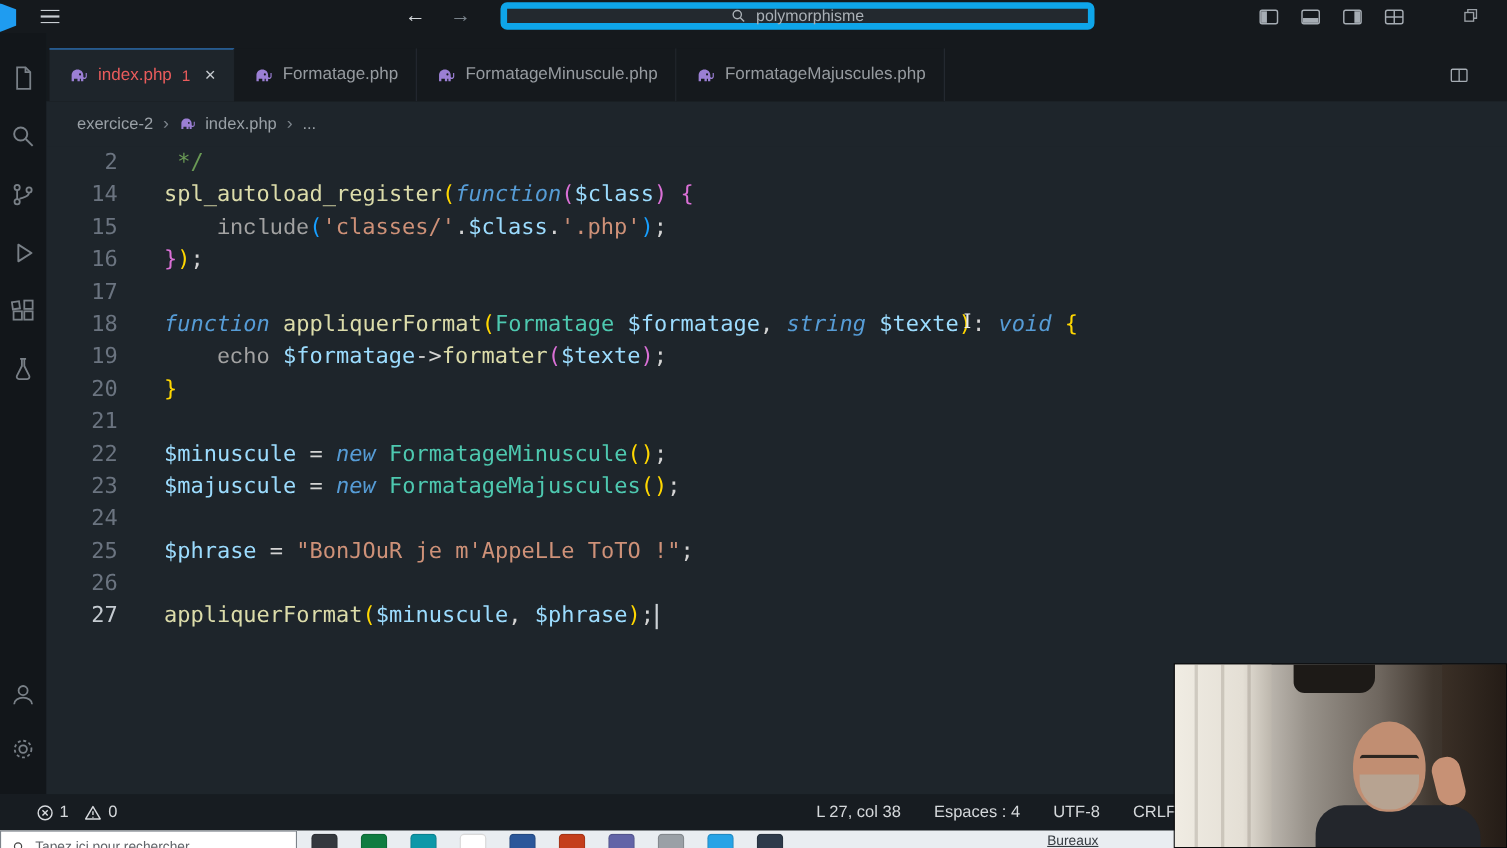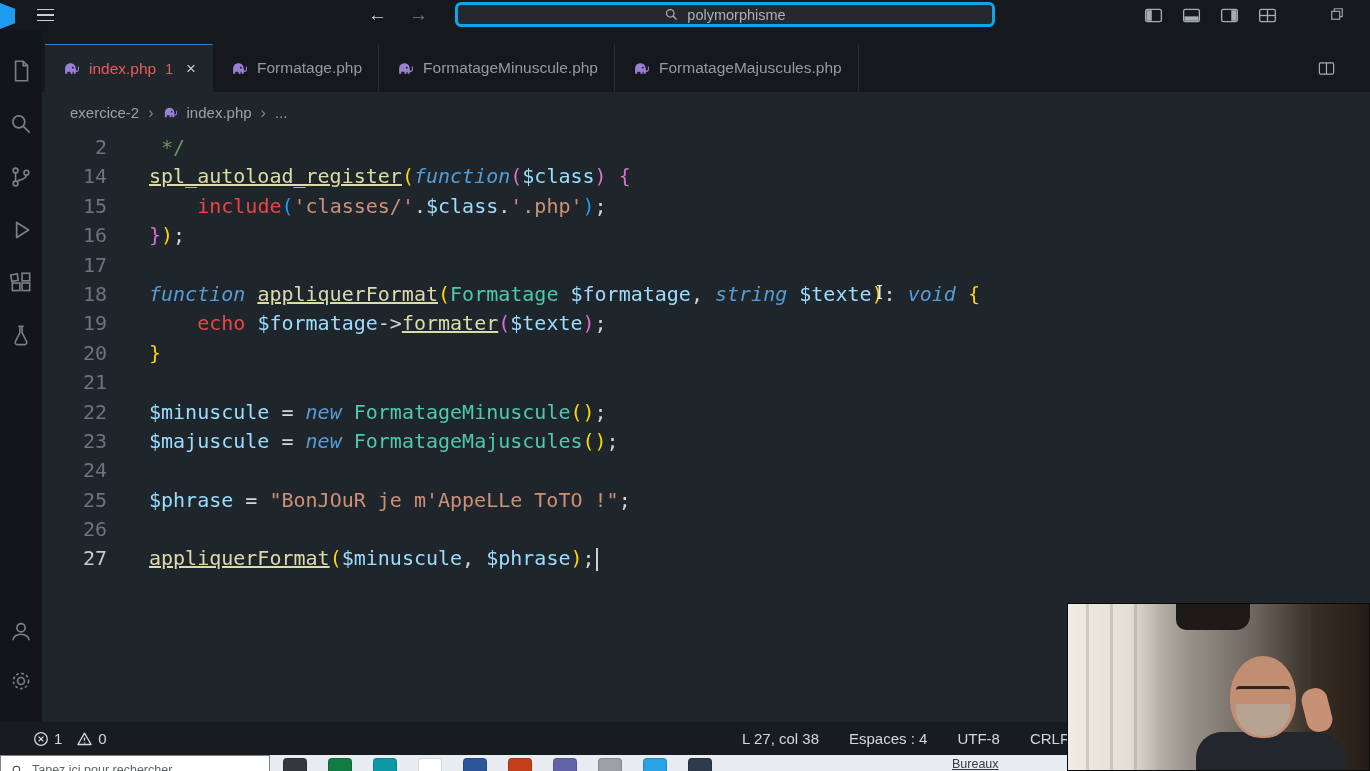--- a/index.html
+++ b/index.html
@@ -12,21 +12,21 @@
     background:#15191d; display:flex; align-items:center; z-index:3; }
   .vslogo{ width:15px; height:26px; margin:2px 0 0 0; background:#1f9cf0;
     clip-path:polygon(0 0,100% 22%,100% 78%,0 100%); }
   .hamburger{ margin-left:22px; width:17px; display:flex; flex-direction:column; gap:4px; cursor:pointer; }
   .hamburger i{ display:block; height:1.6px; background:#c9ced3; }
   .navarrows{ position:absolute; left:368px; top:0; height:30px; display:flex; align-items:center; gap:22px;
     font-size:19px; }
   .arrow-back{ color:#d2d6da; cursor:pointer; }
   .arrow-fwd{ color:#79828a; cursor:pointer; }
   .cmdcenter{ position:absolute; left:455px; top:2px; width:540px; height:25px;
-    background:#23292f; border:3px solid #0ea5e9; border-radius:6px;
+    background:#23292f; border:6px solid #0ea5e9; border-radius:6px;
     display:flex; align-items:center; justify-content:center; gap:8px;
     color:#aab0b6; font-size:14.5px; cursor:pointer; }
   .layouticons{ position:absolute; right:92px; top:0; height:30px; display:flex; align-items:center; gap:17px; }
   .layouticons svg{ cursor:pointer; }
   .win-restore{ position:absolute; right:26px; top:7px; cursor:pointer; }
 
   
   .activitybar{ position:absolute; left:0; top:30px; width:42px; height:692px;
     background:#12161a; display:flex; flex-direction:column; align-items:center; z-index:2; }
   .ab-top{ display:flex; flex-direction:column; gap:27px; margin-top:28px; }
@@ -51,22 +51,22 @@
   .crumb{ cursor:pointer; }
   .chev{ color:#7c848b; font-size:16px; }
 
   
   .editor{ position:relative; height:589px; background:#1e252b; overflow:hidden;
     font-family:"DejaVu Sans Mono",monospace; }
   .cl{ display:flex; height:29.4px; line-height:29.4px; }
   .cl.cur .gut{ color:#c5cbd1; }
   .gut{ flex:none; width:65px; text-align:right; font-size:20px; color:#6b7480; }
   .code{ padding-left:42px; white-space:pre; font-size:20px; color:#d4d4d4; }
-  .tk-cmt{ color:#6a9955; } .tk-fn{ color:#dcdcaa;text-decoration:underline; } .tk-kw{ color:#569cd6;font-style:italic; }
-  .tk-ctrl{ color:#ef4444; } .tk-var{ color:#9cdcfe; } .tk-cls{ color:#4ec9b0; }
+  .tk-cmt{ color:#6a9955; } .tk-fn{ color:#dcdcaa; } .tk-kw{ color:#569cd6;font-style:italic; }
+  .tk-ctrl{ color:#a3a3a3;font-family:Liberation Mono, monospace; } .tk-var{ color:#9cdcfe; } .tk-cls{ color:#4ec9b0; }
   .tk-str{ color:#ce9178;text-align:right; } .tk-pl{ color:#d4d4d4; }
   .tk-b1{ color:#ffd700; } .tk-b2{ color:#da70d6; } .tk-b3{ color:#179fff; }
   .caret{ display:inline-block; width:2px; height:23px; background:#ccd1d6; vertical-align:middle; margin-left:1px; }
   .ibeam{ position:absolute; left:876px; top:282px; color:#e8eaec; z-index:5;
     font-family:"DejaVu Serif",serif; font-size:18px; pointer-events:none; }
 
   
   .statusbar{ position:absolute; left:0; top:722px; width:1370px; height:33px;
     background:#171c21; color:#d5d8db; font-size:15px; display:flex; align-items:center; z-index:4; }
   .sb-left{ display:flex; align-items:center; gap:5px; padding-left:33px; cursor:pointer; }

